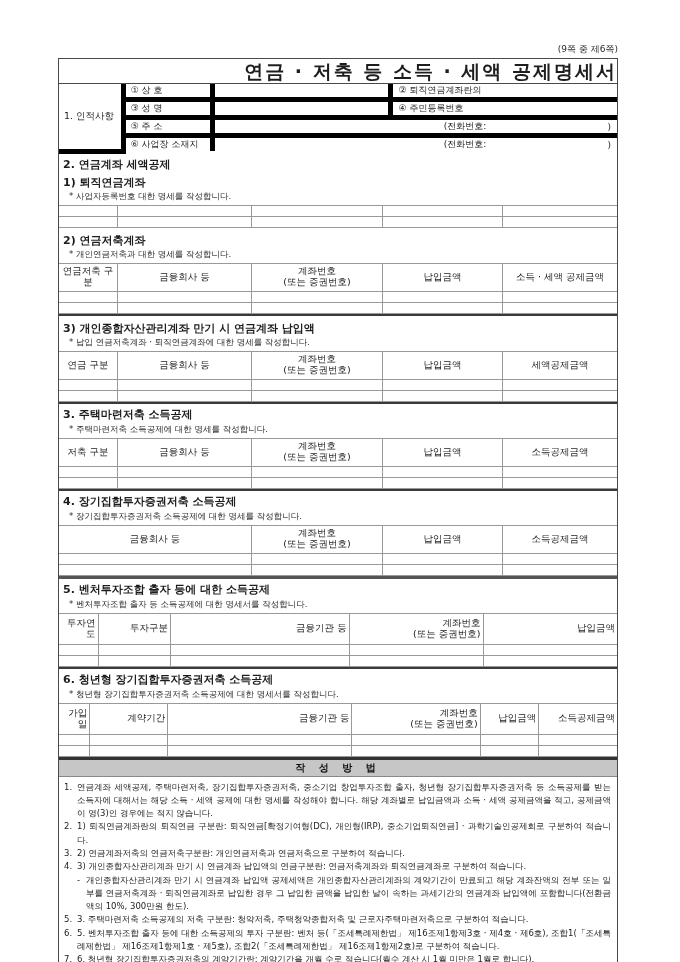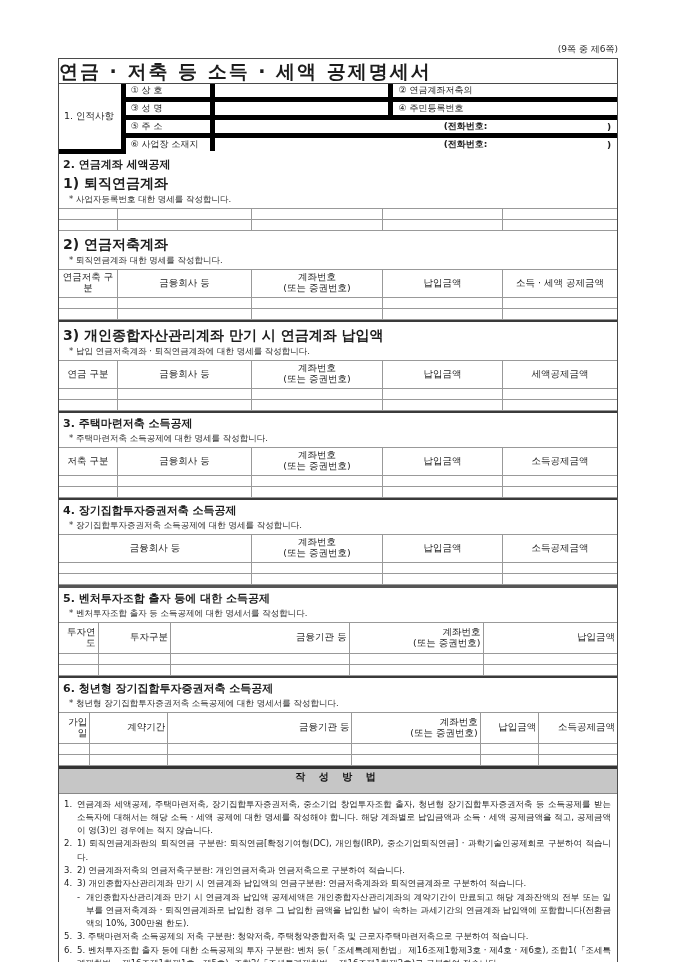--- a/index.html
+++ b/index.html
@@ -12,46 +12,46 @@
   }
   .page { width:680px; height:962px; padding:42px 62px 0 58px; position:relative; }
   .page-note {
     text-align:right; font-size:9px; color:#2a2a2a;
     height:14px; line-height:14px; margin-bottom:2px;
   }
   .form-box { border:1px solid #4a4a4a; background:#fff; }
 
   
   .form-title {
-    text-align:left; font-weight:bold; font-size:19px;
+    text-align:right; font-weight:bold; font-size:19px;
     letter-spacing:2px; height:25px; line-height:25px;
     border-bottom:1px solid #4a4a4a; white-space:nowrap; overflow:hidden;
   }
 
   
   table { border-collapse:collapse; width:100%; table-layout:fixed; }
   .pinfo td {
     border:5px solid #000000; font-size:9px; height:14px;
     padding:0 3px; vertical-align:middle; white-space:nowrap; overflow:hidden;
   }
   .pinfo td:first-child { border-left:none; }
   .pinfo td:last-child { border-right:none; }
   .pinfo tr:first-child td { border-top:none; }
   .pinfo tr:last-child td { border-bottom:none; }
   .pinfo .side { text-align:left; padding-left:5px; font-size:9.5px; }
   .pinfo .lbl { padding-left:5px; }
-  .phone-row { display:flex; align-items:center; width:100%;font-weight:bold; }
+  .phone-row { display:flex; align-items:center; width:100%; }
   .ph-gap { width:57%; }
   .ph-open { white-space:nowrap; }
   .ph-fill { flex:1; }
   .ph-close { padding-right:3px; }
 
   
   .sec-title { font-size:11px; font-weight:bold; padding:3px 0 1px 4px; }
-  .sub-title { font-size:14px;  font-weight:bold; padding:2px 0 0 4px; }
+  .sub-title { font-size:11px;  font-weight:bold; padding:2px 0 0 4px; }
   .note { font-size:8.5px; color:#2a2a2a; padding:1px 0 2px 10px; }
   .pad-top { padding-top:5px; }
   .sep2 { border-top:2px solid #3a3a3a; }
   .sep3 { border-top:3px solid #555; }
 
   
   .t td {
     border:1px solid #999; font-size:9.5px; text-align:center;
     vertical-align:middle; padding:0 2px; overflow:hidden;
   }
@@ -59,21 +59,21 @@
   .t td:last-child { border-right:none; }
   .t .th { height:28px; white-space:pre-line; line-height:1.15; }
   .t .hdr2 { height:31px;text-align:right; }
   .t .empty td { height:11px; }
 
   
   .howto-bar {
     border-top:3px solid #333; border-bottom:1px solid #888;
     background:#c6c6c6; text-align:center;
     font-size:10px; font-weight:bold; letter-spacing:5px;
-    height:28px; line-height:16px; color:#111;
+    height:20px; line-height:16px; color:#111;
   }
   .howto-list { padding:4px 6px 6px 5px; }
   .instr { display:flex; font-size:8.5px; line-height:13.3px; color:#222; }
   .instr .m { width:13px; flex:none; }
   .instr .t2 { flex:1; text-align:justify; }
   .instr.sub { padding-left:13px; }
   .instr.sub .m { width:9px; }
 </style>
 </head>
 <body>
@@ -90,21 +90,21 @@
           <col style="width:11.5%">
           <col style="width:16%">
           <col style="width:32%">
           <col style="width:40.5%">
         </colgroup>
       <tbody>
           <tr>
         <td class="side" rowspan="4">1. 인적사항</td>
         <td class="lbl">① 상 호</td>
         <td></td>
-        <td class="lbl">② 연금계좌저축의</td>
+        <td class="lbl">② 퇴직연금계좌란의</td>
       </tr>
       <tr>
         <td class="lbl">③ 성 명</td>
         <td></td>
         <td class="lbl">④ 주민등록번호</td>
       </tr>
       <tr>
         <td class="lbl">⑤ 주 소</td>
         <td colspan="2">
           <div class="phone-row">
@@ -152,21 +152,21 @@
             <td></td>
             <td></td>
             <td></td>
             <td></td>
             <td></td>
           </tr>
     </tbody>
       </table>
 
     <div class="sub-title pad-top">2) 연금저축계좌</div>
-    <div class="note">* 퇴직연금계좌 대한 명세를 작성합니다.</div>
+    <div class="note">* 개인연금저축과 대한 명세를 작성합니다.</div>
     <table class="t">
       <colgroup>
           <col style="width:10.5%">
           <col style="width:24%">
           <col style="width:23.5%">
           <col style="width:21.5%">
           <col style="width:20.5%">
         </colgroup>
       <tbody>
           <tr>

